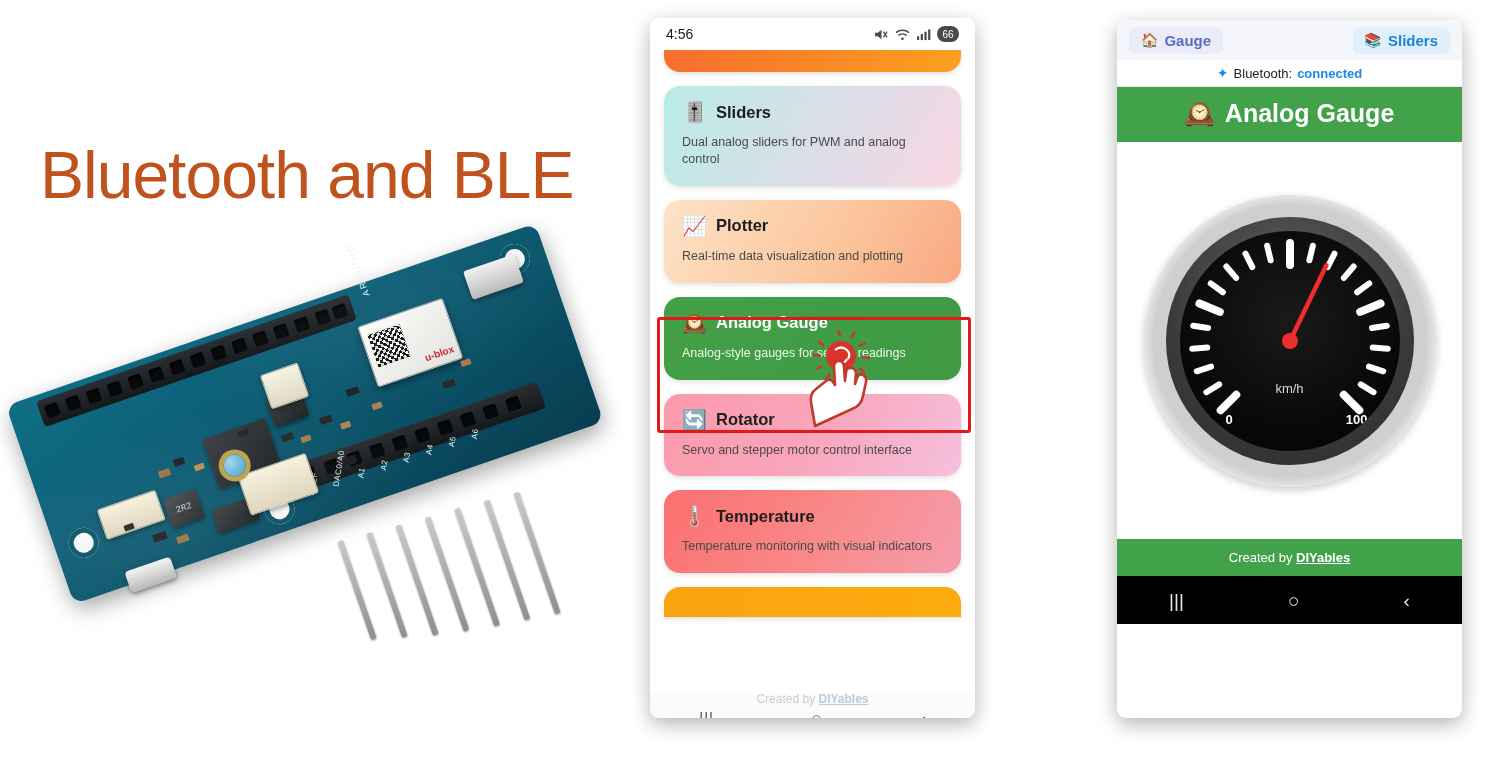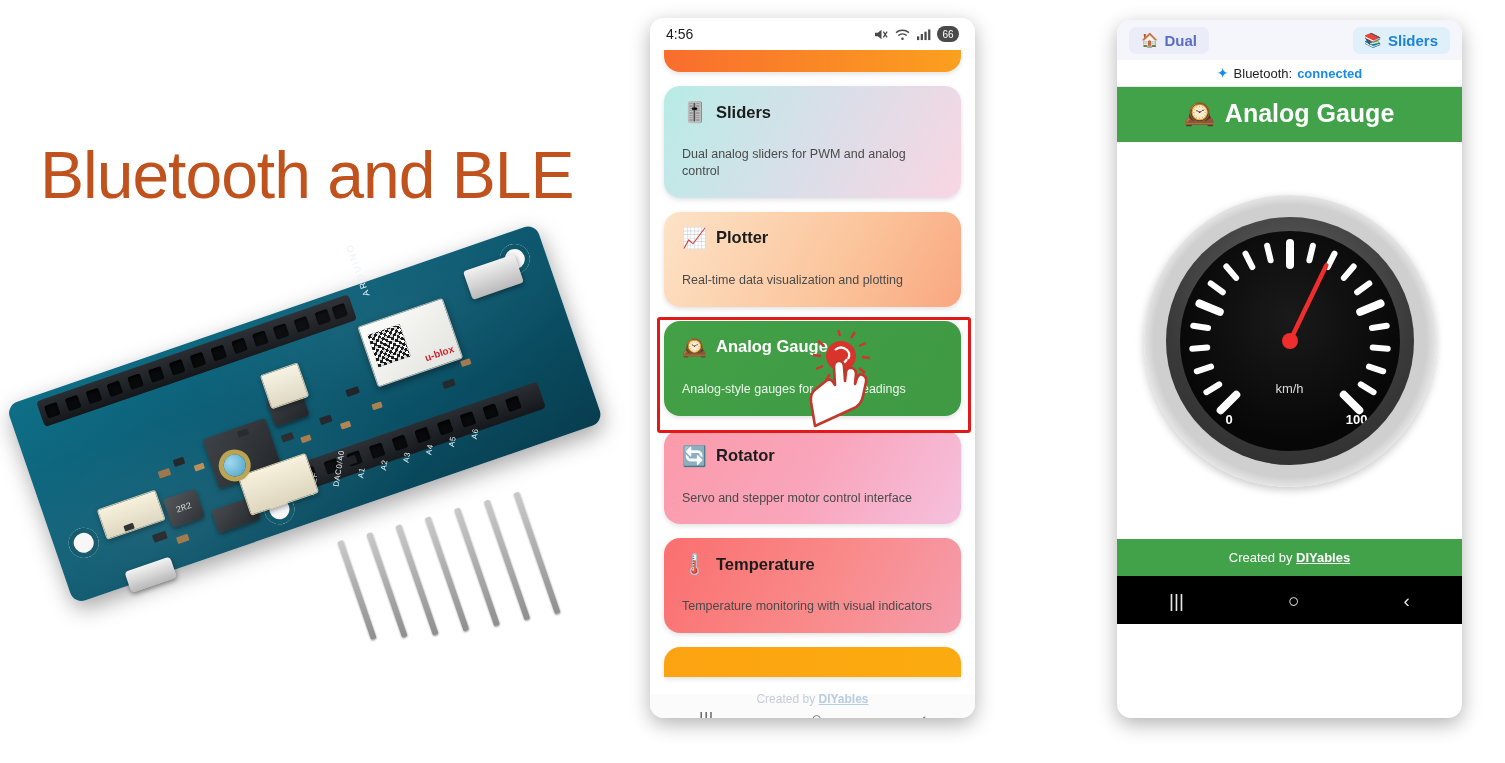--- a/index.html
+++ b/index.html
@@ -98,21 +98,21 @@
     background:linear-gradient(180deg,#c9c9c9,#8f8f8f);
     box-shadow:0 1px 2px rgba(0,0,0,.4);
   }
   .silk{
     position:absolute;color:#e8f3f6;font-size:8px;font-family:"Liberation Sans",sans-serif;
     letter-spacing:.5px;
   }
 
   
   .phone{
-    position:absolute;background:#ffffff;border-radius:14px;
+    position:absolute;background:#ffffff;border-radius:9px;
     box-shadow:0 6px 20px rgba(0,0,0,.30);
     overflow:hidden;
   }
   #phone-middle{left:650px;top:18px;width:325px;height:700px;}
   #phone-right{left:1117px;top:20px;width:345px;height:698px;}
 
   
   .statusbar{
     height:32px;display:flex;align-items:center;justify-content:space-between;
     padding:0 16px;background:#fff;box-sizing:border-box;
@@ -134,21 +134,21 @@
     padding:0 14px;box-sizing:border-box;
   }
   .card{
     position:relative;border-radius:16px;margin-bottom:14px;
     padding:16px 18px 18px 18px;box-sizing:border-box;
     box-shadow:0 2px 5px rgba(0,0,0,.12);
   }
   .card-head{display:flex;align-items:center;gap:12px;}
   .card-emoji{font-size:20px;line-height:1;width:22px;text-align:center;}
   .card-title{font-size:16.5px;font-weight:bold;color:#1c1c1c;}
-  .card-desc{margin-top:24px;font-size:12.5px;color:#4a4a4a;line-height:1.35;}
+  .card-desc{margin-top:12px;font-size:12.5px;color:#4a4a4a;line-height:1.35;}
   .card-clipped-top{
     height:22px;border-radius:0 0 16px 16px;padding:0;margin-bottom:14px;
   }
   .card-clipped-bot{height:30px;border-radius:16px 16px 0 0;padding:0;margin-bottom:0;}
 
   .card.selected .card-title,.card.selected .card-desc{color:#ffffff;}
   .card.selected .card-desc{color:#eaf7ea;}
 
   
   #selection-box{
@@ -426,21 +426,21 @@
       <path d="M30 96 L26 72 q-1 -9 5 -13 l10 -8 q4 -3 7 1 l2 3 l-1 -18 q0 -6 5 -6 q5 0 5 6 l1 14 l1 -9 q1 -5 6 -4 q4 1 4 6 l-1 10 l2 -6 q2 -5 6 -3 q4 2 3 7 l-3 14 q-2 10 -11 13 z"></path>
     </g>
   </svg>
 </div>
 
 <div class="phone" id="phone-right">
 
   <div class="topbar">
     <span class="pill" id="home-pill">
       <span class="gl">🏠</span>
-      <span>Dual</span>
+      <span>Gauge</span>
     </span>
     <span class="pill" id="tutorial-pill">
       <span class="gl">📚</span>
       <span>Sliders</span>
     </span>
   </div>
 
   <div class="btstatus">
     <span class="bt-ic">✦</span>
     <span>Bluetooth:</span>

